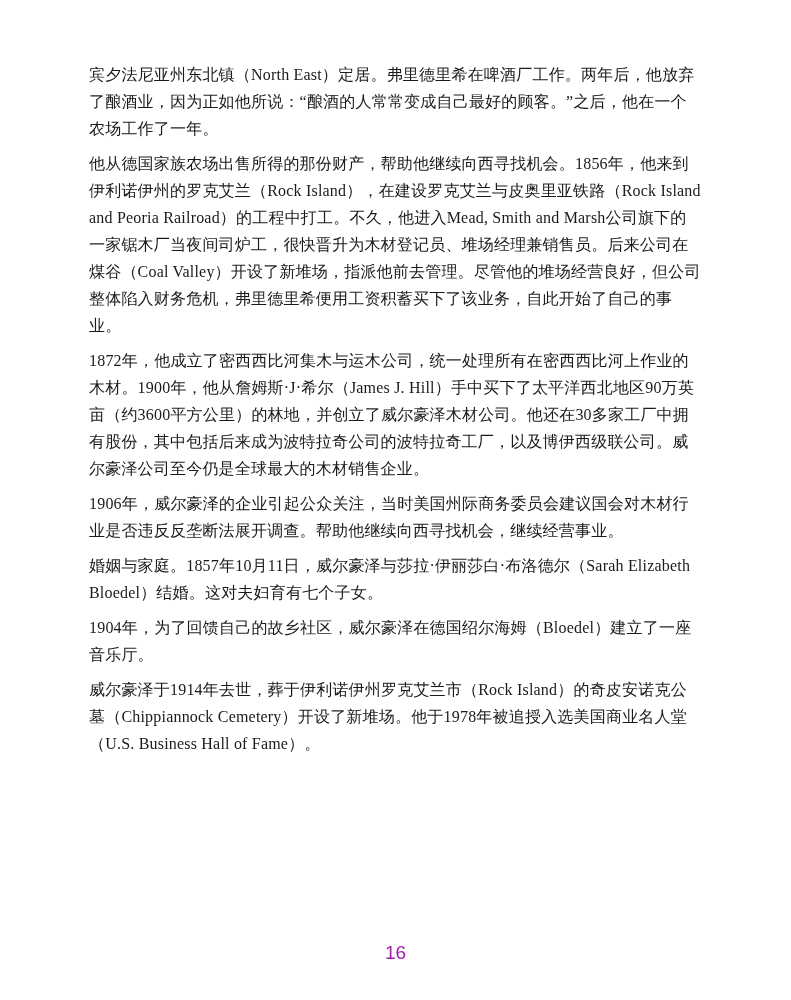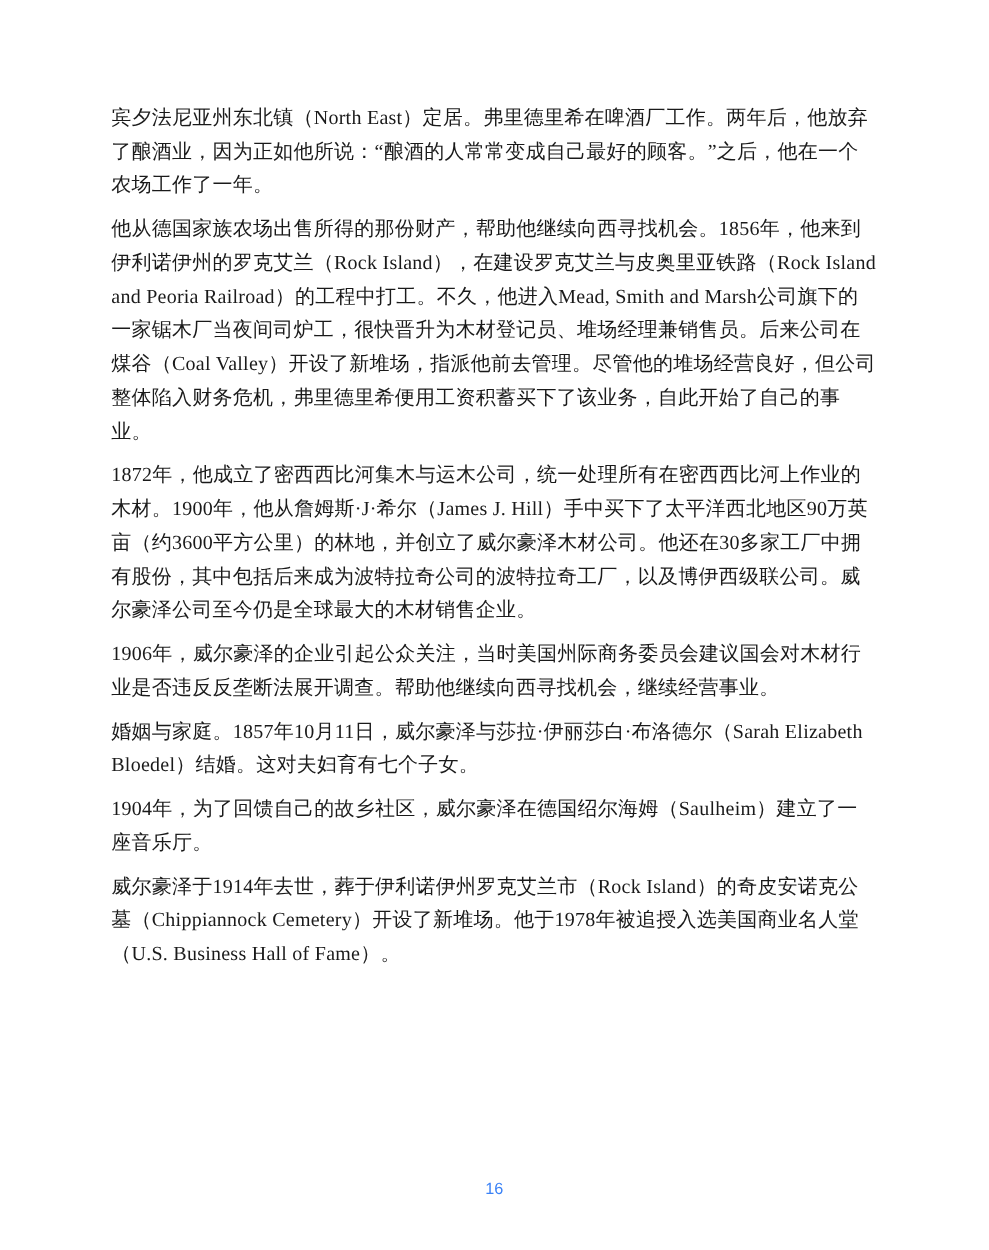--- a/index.html
+++ b/index.html
@@ -18,21 +18,20 @@
     background: #ffffff;
     color: #1a1a1a;
     font-family: "Liberation Serif", "DejaVu Serif", serif;
   }
 
   .content {
     position: absolute;
     top: 61px;
     left: 89px;
     right: 90px;
-    margin-top: 20px;
   }
 
   .content p {
     font-size: 16px;
     line-height: 27px;
     text-align: left;
     letter-spacing: 0.2px;
     margin: 0 0 8px 0;
     word-break: normal;
     overflow-wrap: break-word;
@@ -41,36 +40,36 @@
   .footer {
     position: absolute;
     top: 942px;
     left: 0;
     width: 100%;
     text-align: center;
   }
 
   .footer span {
     font-family: "Liberation Sans", "DejaVu Sans", sans-serif;
-    font-size: 13px;
-    color: #3b82f6;
+    font-size: 19px;
+    color: #a21caf;
   }
 </style>
 </head>
 <body>
 
 <div class="page">
 
   <div class="content">
     <p>宾夕法尼亚州东北镇（North East）定居。弗里德里希在啤酒厂工作。两年后，他放弃了酿酒业，因为正如他所说：“酿酒的人常常变成自己最好的顾客。”之后，他在一个农场工作了一年。</p>
     <p>他从德国家族农场出售所得的那份财产，帮助他继续向西寻找机会。1856年，他来到伊利诺伊州的罗克艾兰（Rock Island），在建设罗克艾兰与皮奥里亚铁路（Rock Island and Peoria Railroad）的工程中打工。不久，他进入Mead, Smith and Marsh公司旗下的一家锯木厂当夜间司炉工，很快晋升为木材登记员、堆场经理兼销售员。后来公司在煤谷（Coal Valley）开设了新堆场，指派他前去管理。尽管他的堆场经营良好，但公司整体陷入财务危机，弗里德里希便用工资积蓄买下了该业务，自此开始了自己的事业。</p>
     <p>1872年，他成立了密西西比河集木与运木公司，统一处理所有在密西西比河上作业的木材。1900年，他从詹姆斯·J·希尔（James J. Hill）手中买下了太平洋西北地区90万英亩（约3600平方公里）的林地，并创立了威尔豪泽木材公司。他还在30多家工厂中拥有股份，其中包括后来成为波特拉奇公司的波特拉奇工厂，以及博伊西级联公司。威尔豪泽公司至今仍是全球最大的木材销售企业。</p>
     <p>1906年，威尔豪泽的企业引起公众关注，当时美国州际商务委员会建议国会对木材行业是否违反反垄断法展开调查。帮助他继续向西寻找机会，继续经营事业。</p>
     <p>婚姻与家庭。1857年10月11日，威尔豪泽与莎拉·伊丽莎白·布洛德尔（Sarah Elizabeth Bloedel）结婚。这对夫妇育有七个子女。</p>
-    <p>1904年，为了回馈自己的故乡社区，威尔豪泽在德国绍尔海姆（Saulheim）建立了一座音乐厅。</p>
+    <p>1904年，为了回馈自己的故乡社区，威尔豪泽在德国绍尔海姆（Bloedel）建立了一座音乐厅。</p>
     <p>威尔豪泽于1914年去世，葬于伊利诺伊州罗克艾兰市（Rock Island）的奇皮安诺克公墓（Chippiannock Cemetery）开设了新堆场。他于1978年被追授入选美国商业名人堂（U.S. Business Hall of Fame）。</p>
   </div>
 
   <div class="footer">
     <span>16</span>
   </div>
 
 </div>
 
 </body></html>

